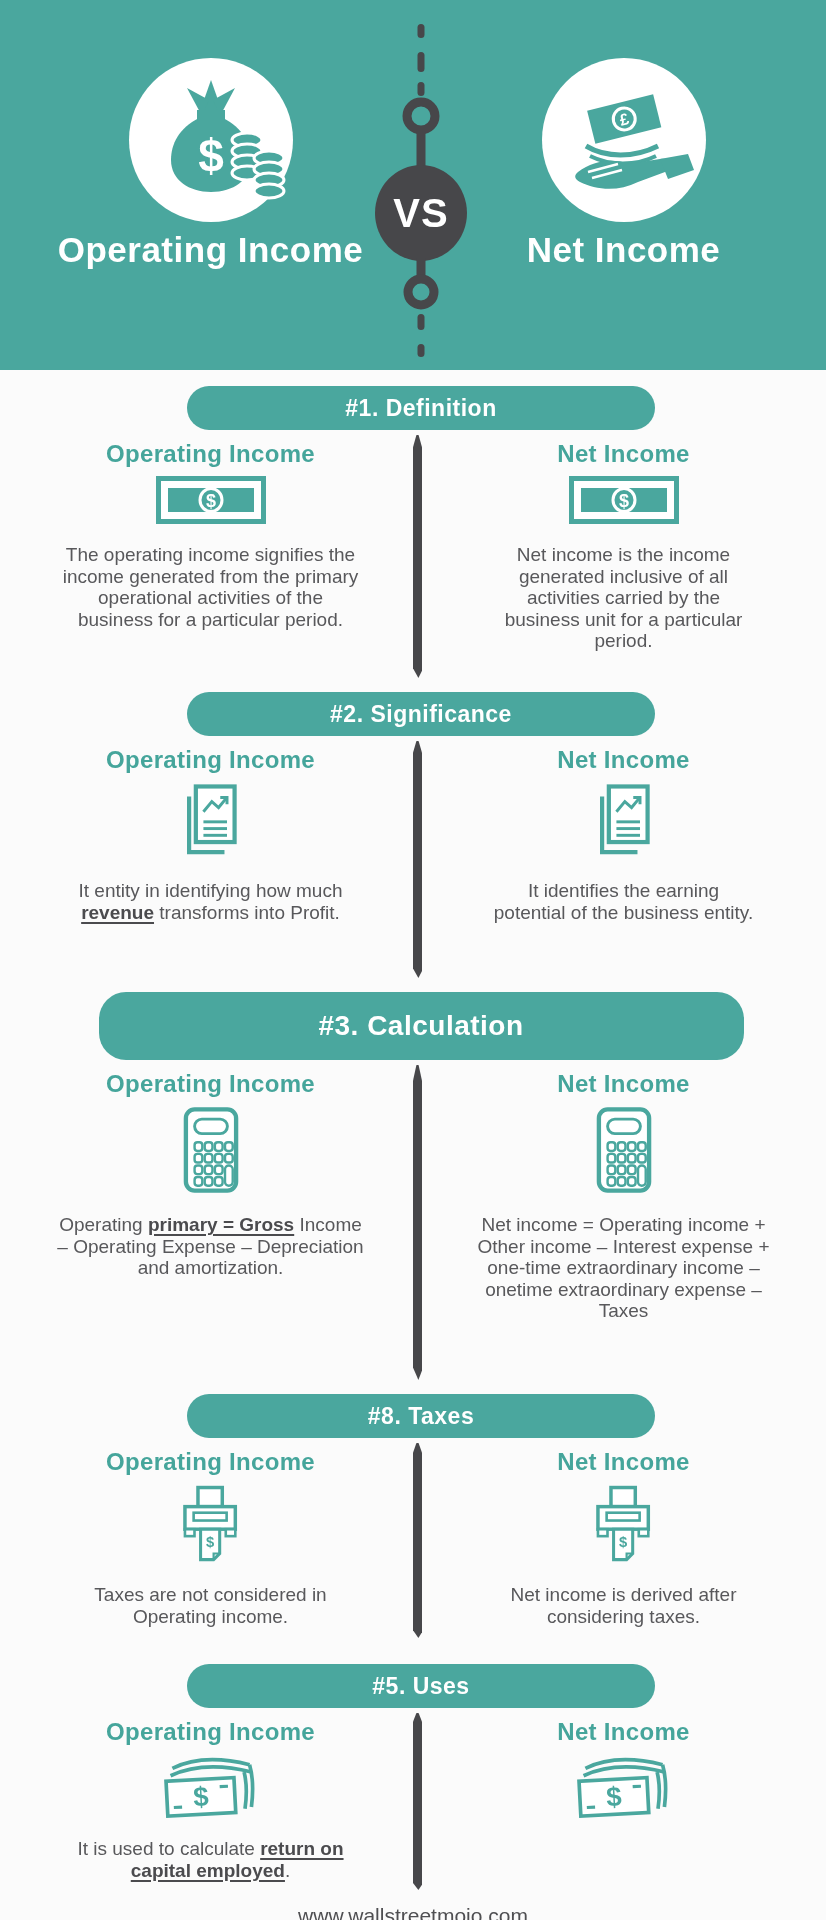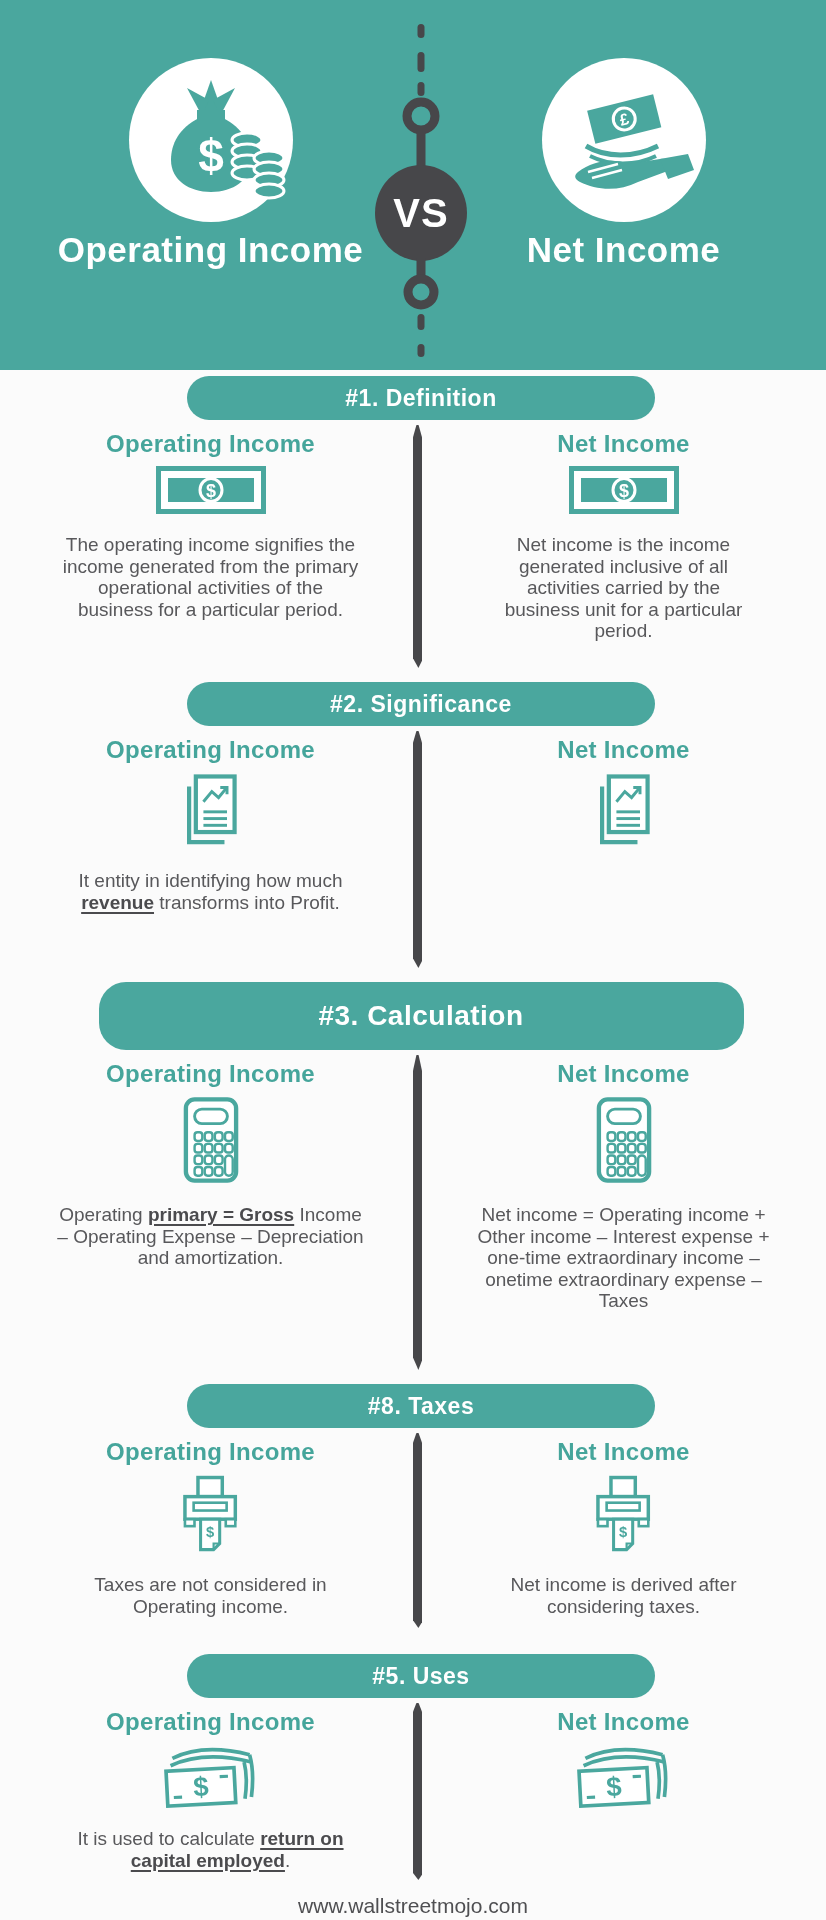--- a/index.html
+++ b/index.html
@@ -12,21 +12,21 @@
   .hero { position:relative; height:370px; background:#4AA79E; display:flex; }
   .hero-col { width:421px; display:flex; flex-direction:column; align-items:center; }
   .hero-col.right { width:405px; }
   .hero-circle { margin-top:58px; }
   .hero-title { margin-top:8px; font-size:35px; font-weight:bold; color:#fff;
                 letter-spacing:.5px; white-space:nowrap; }
   .ornament { position:absolute; left:361px; top:0; width:120px; height:370px; }
 
   
   .sec { position:relative; }
-  .s1 { padding-top:6px; }
+  .s1 { padding-top:16px; }
   .pill { height:44px; width:468px; margin:0 auto; transform:translateX(8px);
           background:#4AA79E; border-radius:23px; display:flex; align-items:center;
           justify-content:center; color:#fff; font-weight:bold; font-size:23px;
           letter-spacing:.5px; }
   .s3 .pill { width:645px; height:68px; border-radius:27px; font-size:28px; }
   .cols { position:relative; display:flex; }
   .s1 .cols { height:262px; } .s2 .cols { height:256px; } .s3 .cols { height:334px; }
   .s4 .cols { height:226px; } .s5 .cols { height:196px; }
   .col { display:flex; flex-direction:column; align-items:center; padding-top:10px; }
   .col.left { width:421px; } .col.right { width:405px; }
@@ -216,20 +216,21 @@
             <use href="#icon-report"></use>
           </svg>
         <p style="max-width:280px"><span>It entity in identifying how much </span><span class="em">revenue</span><span> transforms into Profit.</span></p>
       </div>
       <div class="divider"></div>
       <div class="col right">
         <h3>Net Income</h3>
         <svg class="icon">
             <use href="#icon-report"></use>
           </svg>
+        <p style="max-width:262px"><span>It identifies the earning potential of the business entity.</span></p>
       </div>
     </div>
   </section>
 
   <section class="sec s3">
     <div class="pill">
       <span>#3. Calculation</span>
     </div>
     <div class="cols">
       <div class="col left">

